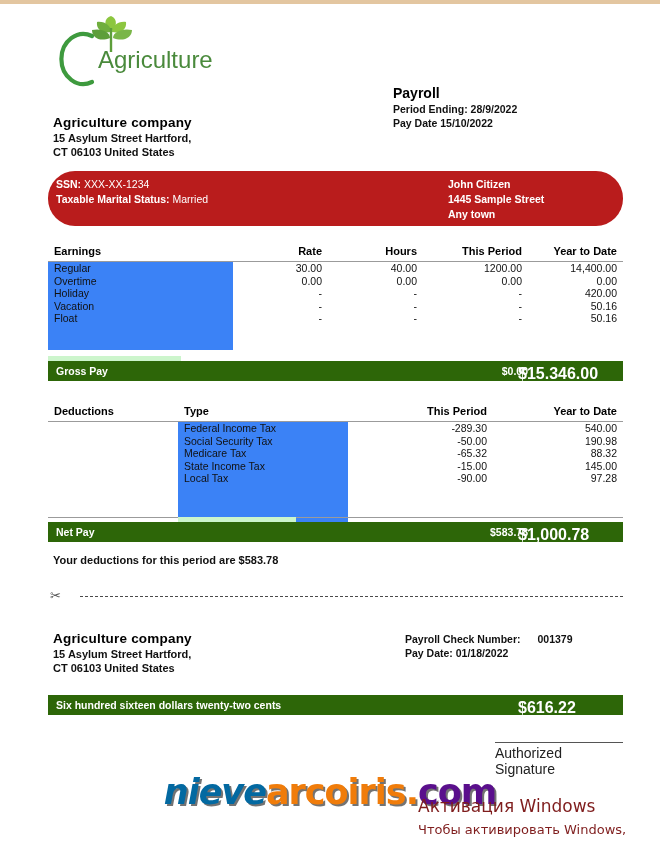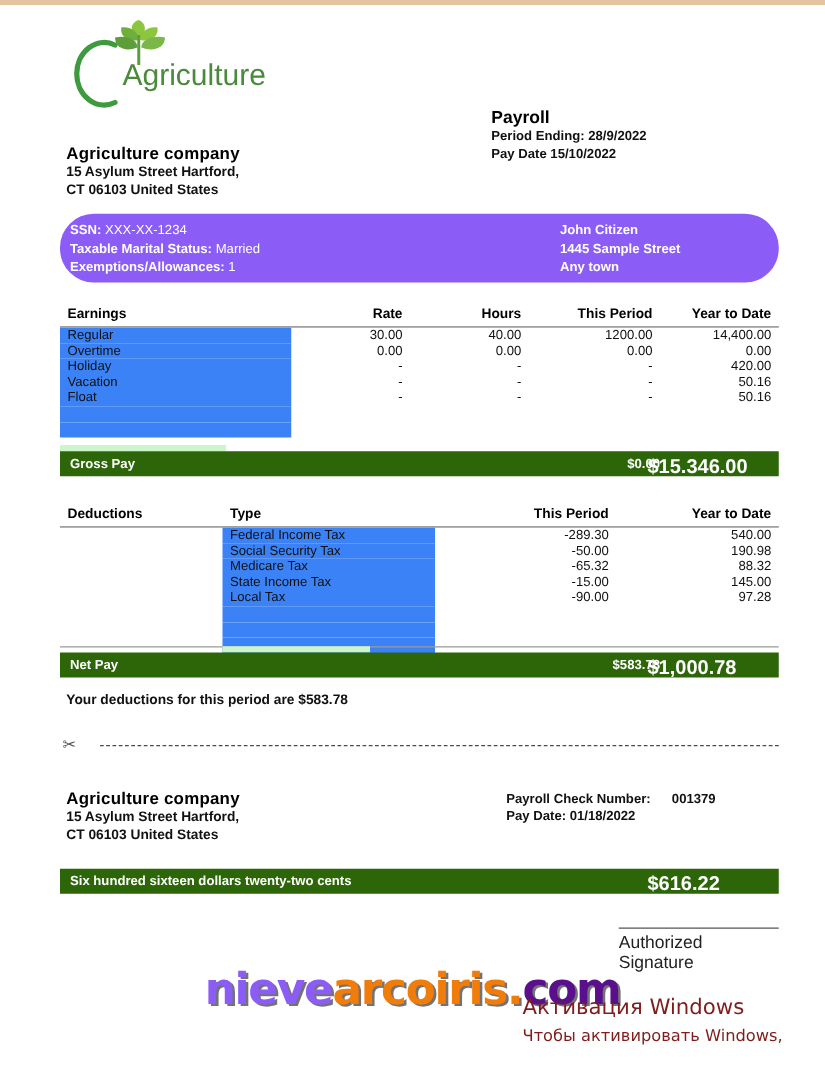--- a/index.html
+++ b/index.html
@@ -56,21 +56,21 @@
   .payroll-title {
     font-size: 14px; font-weight: bold; color: #000; margin-bottom: 1px;
   }
   .payroll-line { font-size: 10.5px; color: #111; font-weight: 600; }
 
   
   .emp-band {
     position: absolute;
     left: 48px; top: 167px;
     width: 575px; height: 55px;
-    background: #8b5cf6;
+    background: #b91c1c;
     color: #ffffff;
     border-radius: 27px;
   }
   .emp-left { position: absolute; left: 8px; top: 6px; line-height: 1.42; }
   .emp-right { position: absolute; left: 400px; top: 6px; line-height: 1.42; }
   .emp-line { font-size: 10.5px; }
   .emp-line b { font-weight: bold; }
   .emp-right .emp-line { font-weight: bold; }
 
   
@@ -196,21 +196,21 @@
   .site-watermark {
     position: absolute;
     left: 0; top: 772px; width: 660px;
     text-align: center;
     font-family: "DejaVu Sans", sans-serif;
     font-size: 35px; font-weight: bold;
     letter-spacing: -1px;
     text-shadow: 2px 2px 0 rgba(0,0,0,.55);
     white-space: nowrap;
   }
-  .wm-a { color: #8b5cf6; }
+  .wm-a { color: #0369a1; font-style: italic; }
   .wm-b { color: #f07c0a; }
   .wm-c { color: #5a0f8c; }
 
   .win-activate {
     position: absolute;
     left: 418px; top: 794px;
     width: 242px;
     color: #7f1d1d;
     font-family: "DejaVu Sans", sans-serif;
     line-height: 1.5;
@@ -256,24 +256,20 @@
     <div class="emp-band">
       <div class="emp-left">
         <div class="emp-line">
           <b>SSN:</b>
           <span>XXX-XX-1234</span>
         </div>
         <div class="emp-line">
           <b>Taxable Marital Status:</b>
           <span>Married</span>
         </div>
-        <div class="emp-line">
-          <b>Exemptions/Allowances:</b>
-          <span>1</span>
-        </div>
       </div>
       <div class="emp-right">
         <div class="emp-line">John Citizen</div>
         <div class="emp-line">1445 Sample Street</div>
         <div class="emp-line">Any town</div>
       </div>
     </div>
 
     <table class="tbl" id="earnings-table">
       <colgroup>

